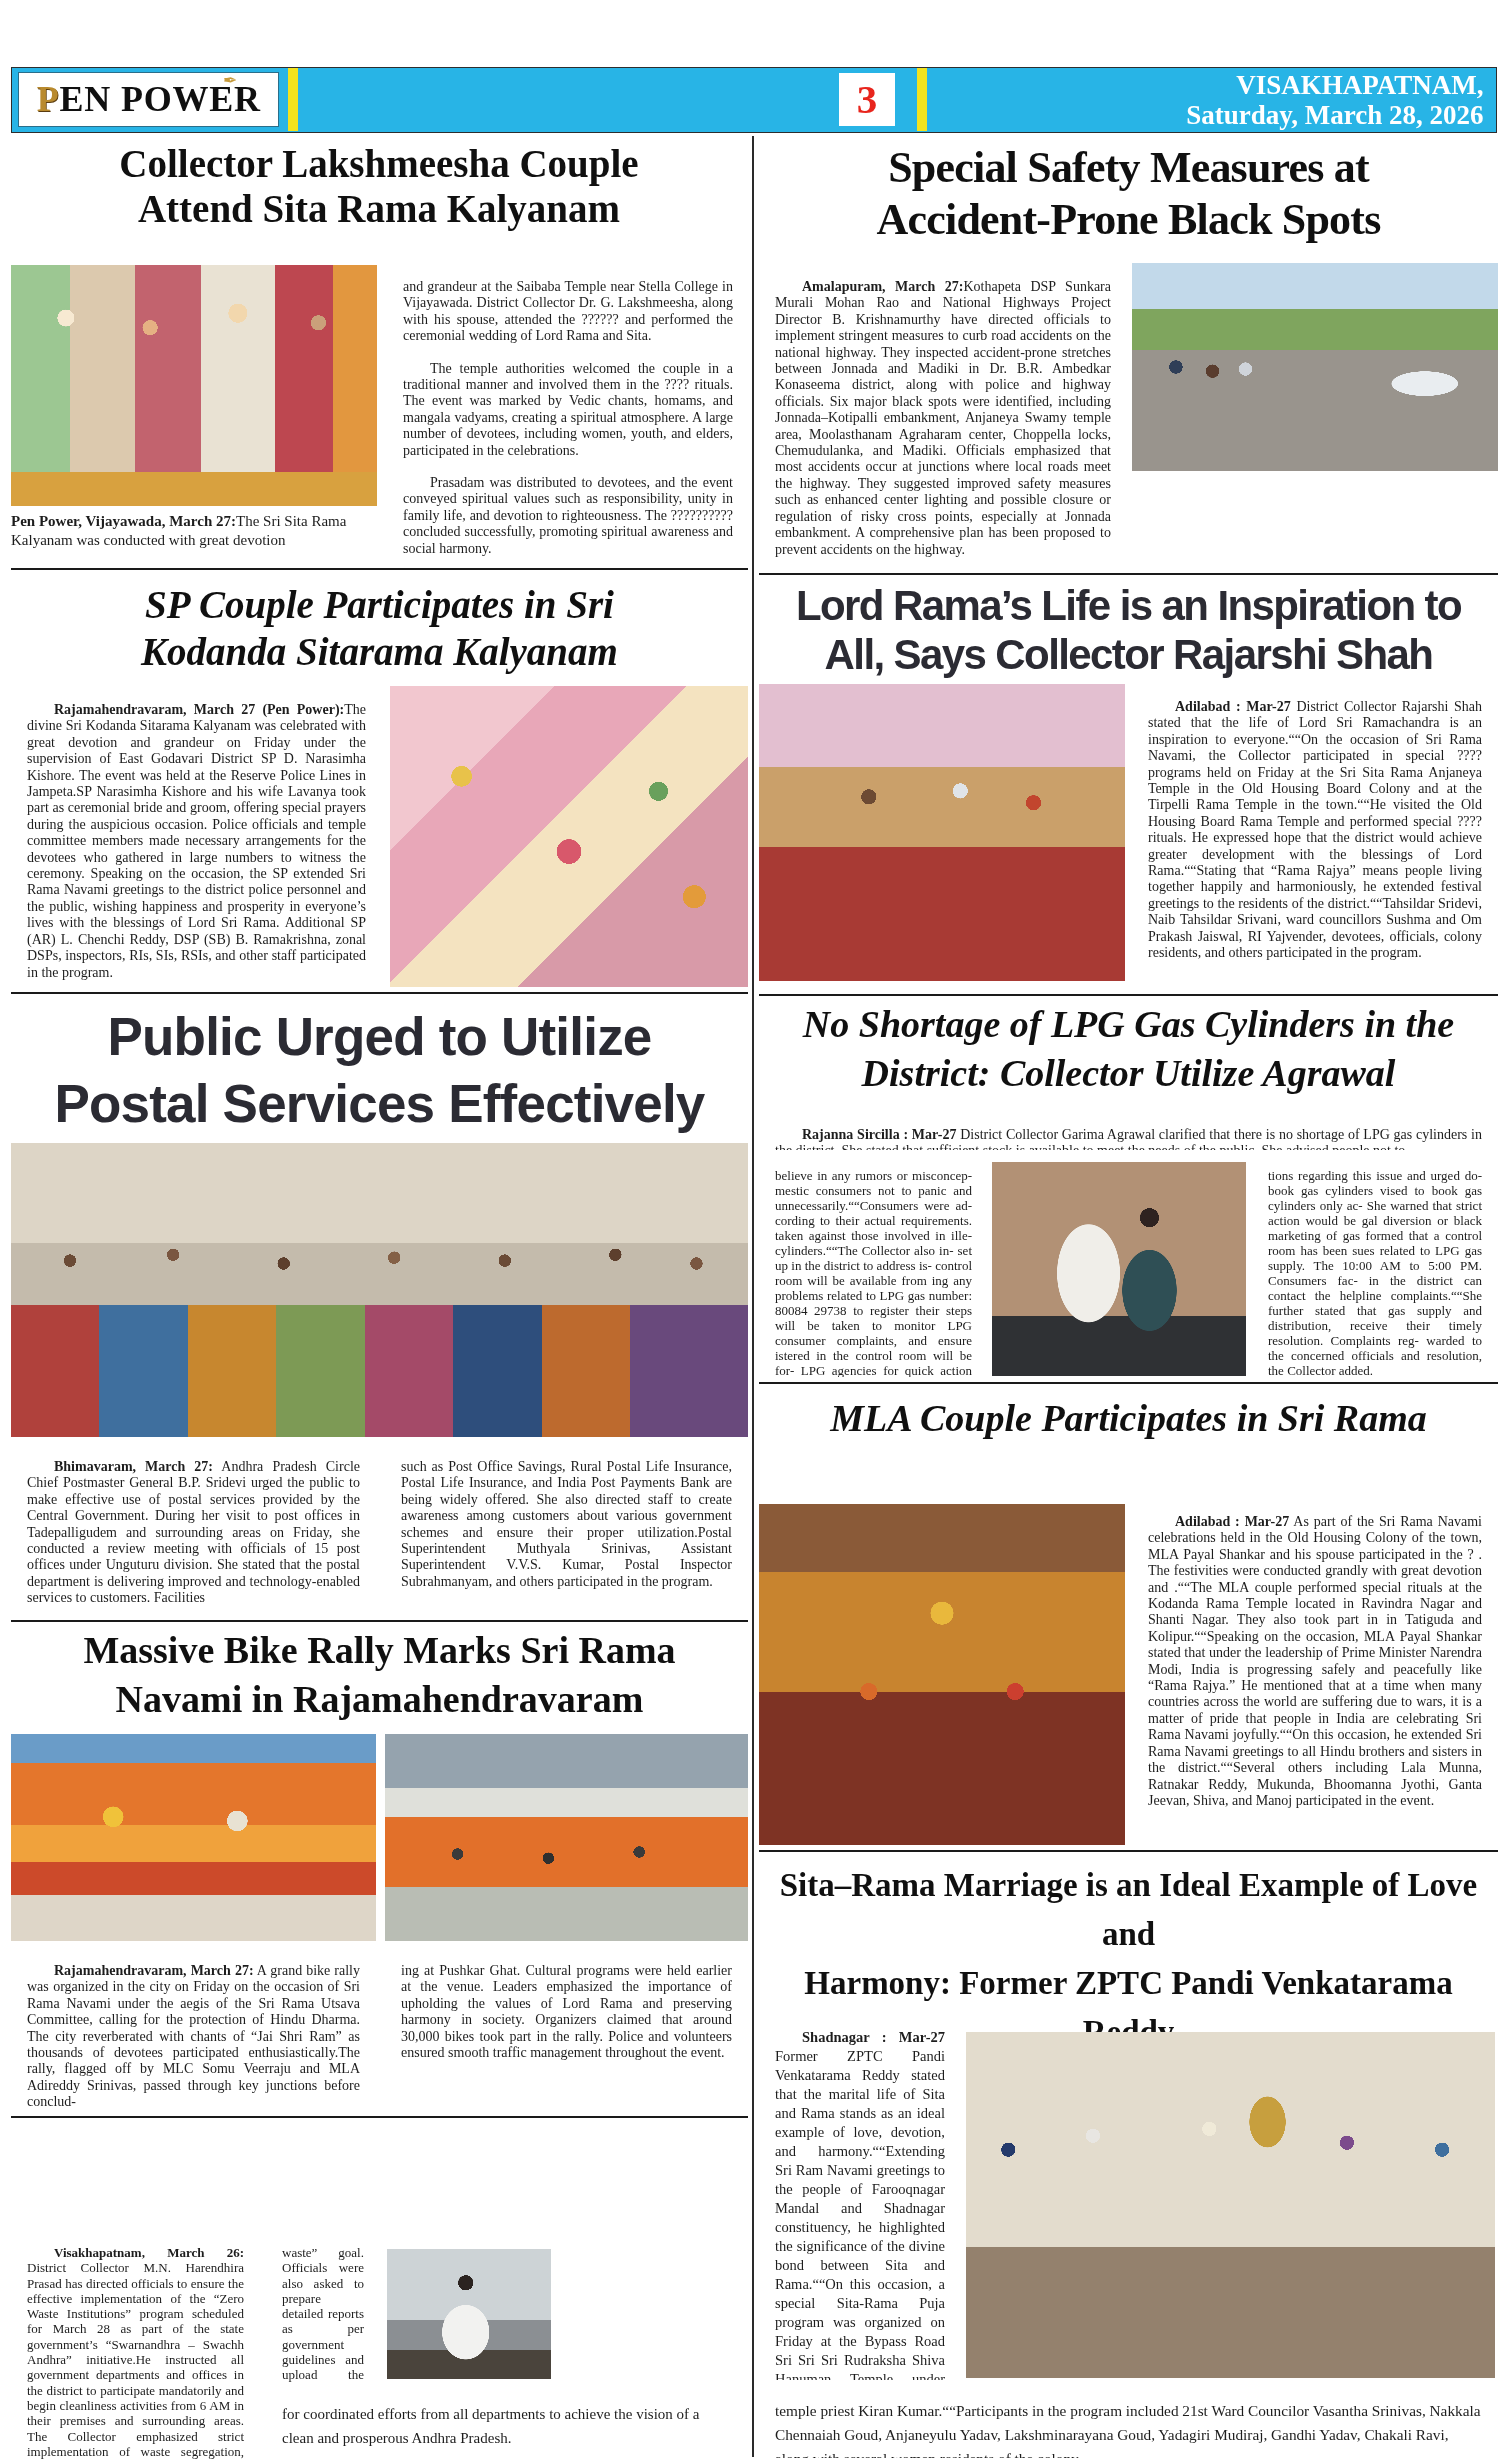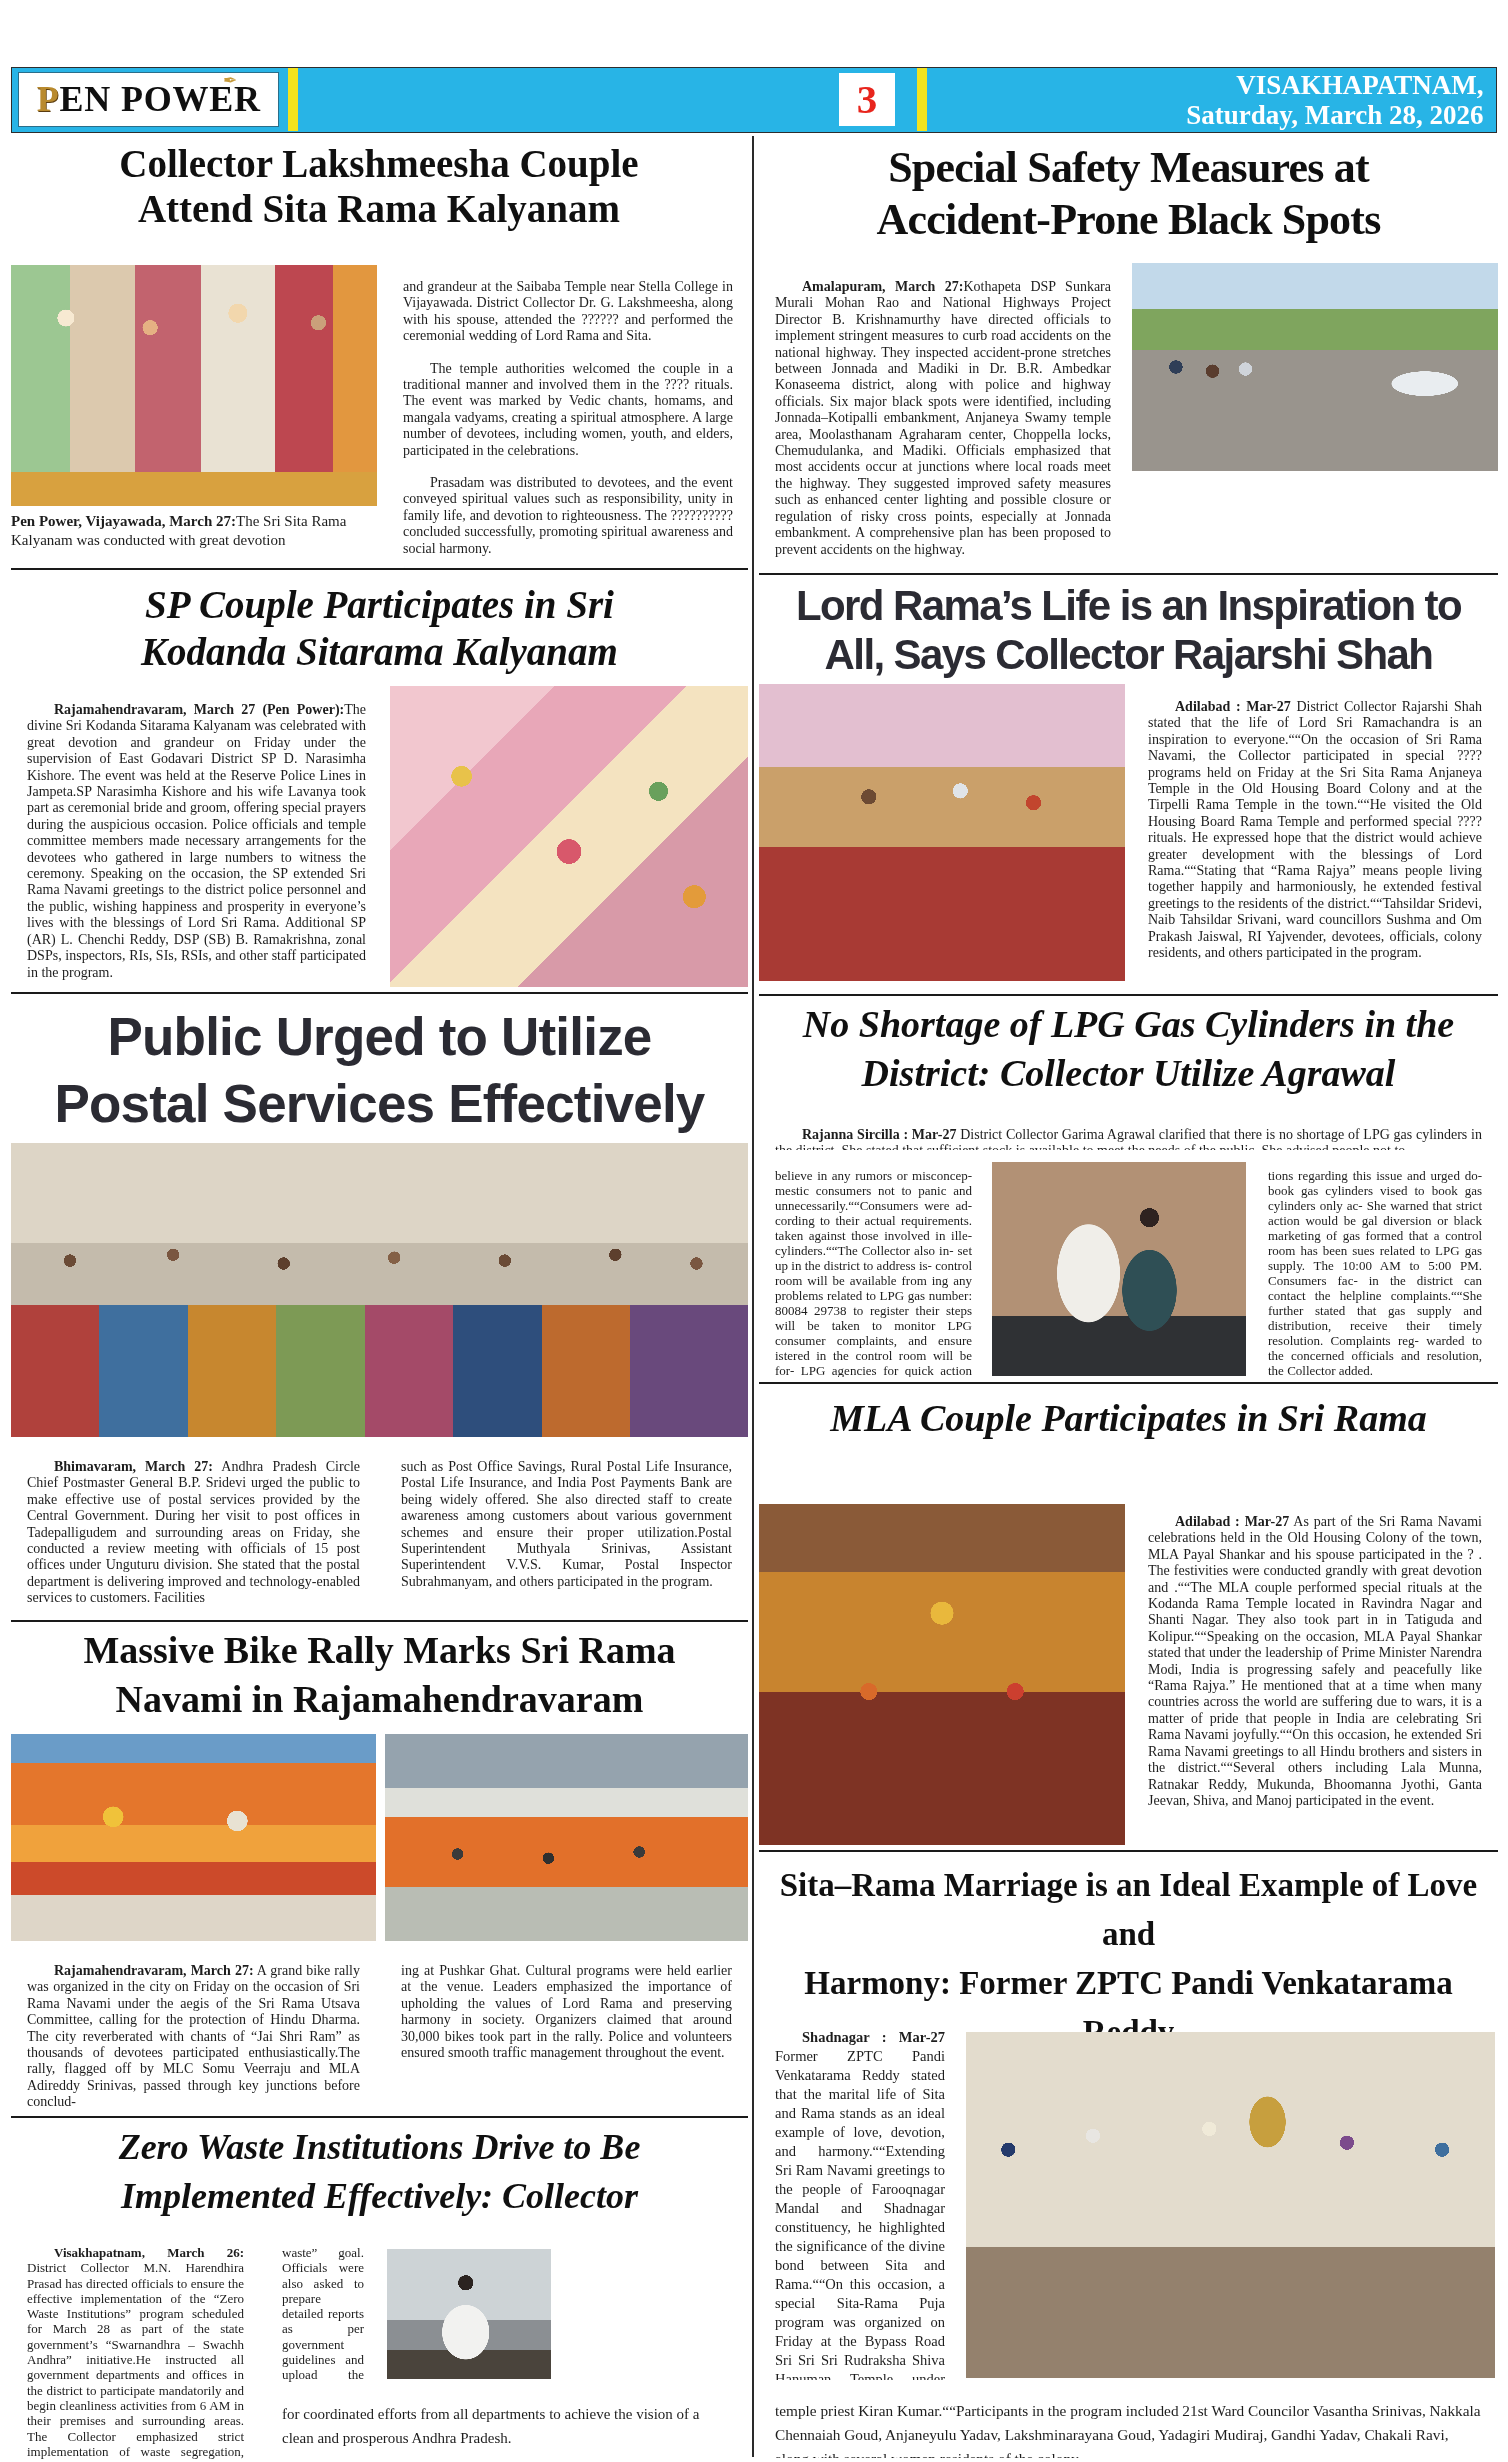--- a/index.html
+++ b/index.html
@@ -233,24 +233,20 @@
     <span class="line">Harmony: Former ZPTC Pandi Venkatarama Reddy</span>
   </h2>
   <div class="abs bodytext" style="left:759px;top:2012px;width:202px;height:368px;font-size:14.5px;line-height:19px;">
     <p class="indent"><strong class="dl">Shadnagar : Mar-27</strong> <span>Former ZPTC Pandi Venkatarama Reddy stated that the marital life of Sita and Rama stands as an ideal example of love, devotion, and harmony.““Extending Sri Ram Navami greetings to the people of Farooqnagar Mandal and Shadnagar constituency, he highlighted the significance of the divine bond between Sita and Rama.““On this occasion, a special Sita-Rama Puja program was organized on Friday at the Bypass Road Sri Sri Sri Rudraksha Shiva Hanuman Temple under Shadnagar Municipality. The event was conducted under the guidance of</span></p>
   </div>
   <div class="abs photo ph-a9" style="left:966px;top:2032px;width:529px;height:346px;"></div>
   <div class="abs bodytext" style="left:759px;top:2383px;width:739px;height:75px;font-size:15.3px;line-height:24px;text-align:left;">
     <p>temple priest Kiran Kumar.““Participants in the program included 21st Ward Councilor Vasantha Srinivas, Nakkala Chennaiah Goud, Anjaneyulu Yadav, Lakshminarayana Goud, Yadagiri Mudiraj, Gandhi Yadav, Chakali Ravi, along with several women residents of the colony.</p>
   </div>
 
-  <h2 class="abs hl hl-italic" style="left:11px;top:2123px;width:737px;font-size:36px;line-height:49px;">
-    <span class="line">Zero Waste Institutions Drive to Be</span>
-    <span class="line">Implemented Effectively: Collector</span>
-  </h2>
   <div class="abs bodytext" style="left:11px;top:2229px;width:249px;height:232px;font-size:13px;line-height:15.3px;">
     <p class="indent"><strong class="dl">Visakhapatnam, March 26:</strong> <span>District Collector M.N. Harendhira Prasad has directed officials to ensure the effective implementation of the “Zero Waste Institutions” program scheduled for March 28 as part of the state government’s “Swarnandhra – Swachh Andhra” initiative.He instructed all government departments and offices in the district to participate mandatorily and begin cleanliness activities from 6 AM in their premises and surrounding areas. The Collector emphasized strict implementation of waste segregation, reduction of plastic usage, and promotion of recycling practices to achieve the “zero</span></p>
   </div>
   <div class="abs bodytext" style="left:266px;top:2229px;width:114px;height:157px;font-size:13px;line-height:15.3px;">
     <p>waste” goal. Officials were also asked to prepare detailed reports as per government guidelines and upload the program details on the SASA app by the same afternoon. He called</p>
   </div>
   <div class="abs photo ph-a10" style="left:387px;top:2249px;width:164px;height:130px;"></div>
   <div class="abs bodytext" style="left:266px;top:2387px;width:470px;height:72px;font-size:15px;line-height:23.5px;text-align:left;">
     <p>for coordinated efforts from all departments to achieve the vision of a clean and prosperous Andhra Pradesh.</p>
   </div>

